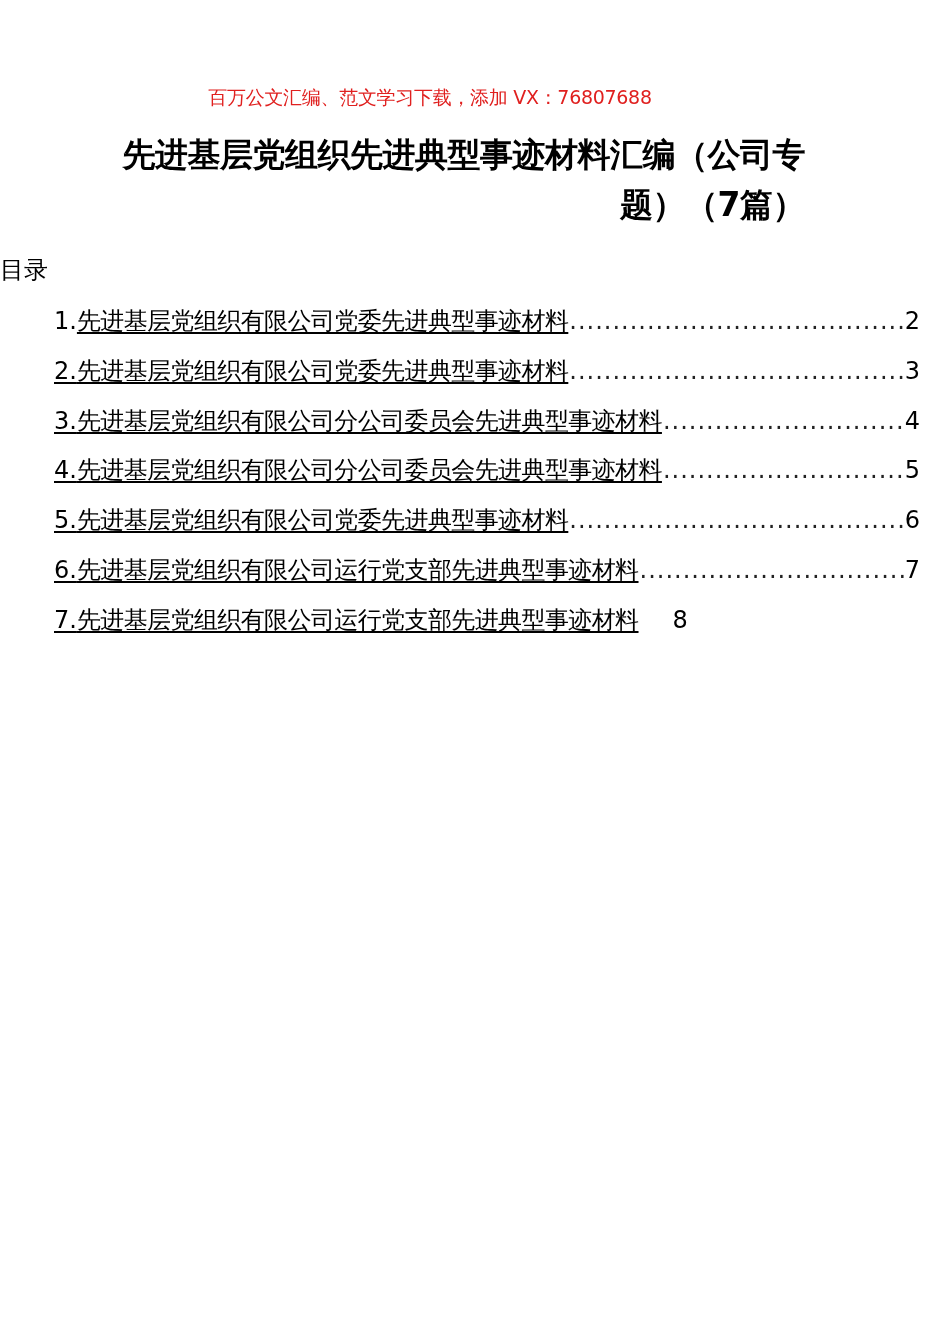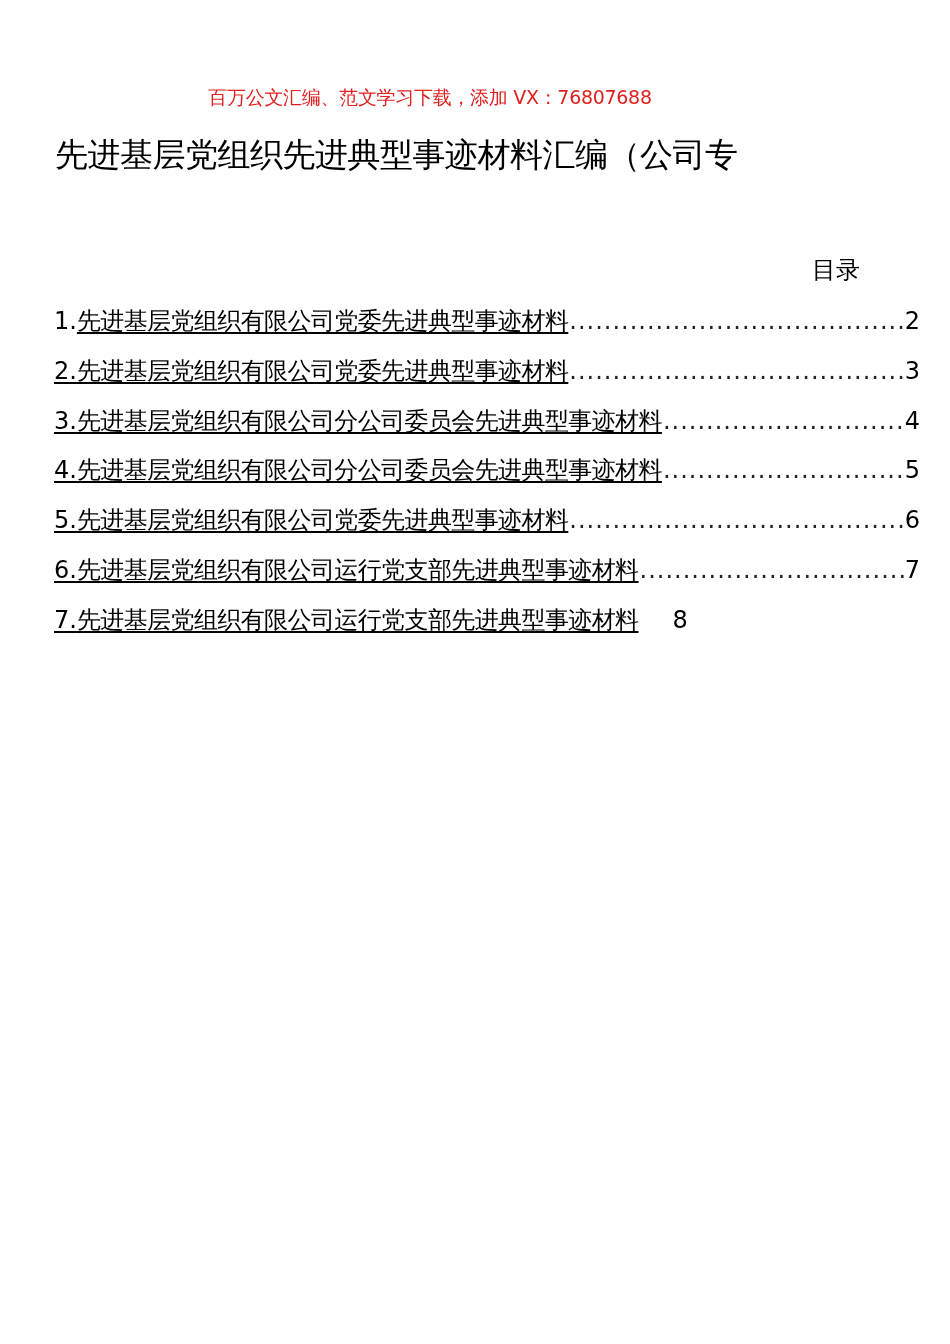--- a/index.html
+++ b/index.html
@@ -24,32 +24,32 @@
       font-size: 19px;
       line-height: 26px;
       color: #e0201f;
       letter-spacing: -0.3px;
     }
     .doc-title {
       position: absolute;
       left: 55px;
       width: 750px;
       top: 130px;
-      text-align: left;
+      text-align: right;
       font-size: 33px;
       line-height: 50px;
-      font-weight: normal;
+      font-weight: bold;
       letter-spacing: -0.5px;
     }
     .toc-heading {
       position: absolute;
       left: 0;
       width: 860px;
       top: 254px;
-      text-align: right;
+      text-align: left;
       font-size: 24px;
       line-height: 32px;
     }
     .toc-list {
       position: absolute;
       left: 54px;
       top: 305px;
       width: 866px;
       margin: 0;
       padding: 0;
@@ -91,20 +91,21 @@
     }
     .toc-item.no-leader .toc-page { margin-left: 34px; }
   </style>
 </head>
 <body>
 
 <div class="watermark">百万公文汇编、范文学习下载，添加 VX：76807688</div>
 
 <div class="doc-title">
   <div>先进基层党组织先进典型事迹材料汇编（公司专</div>
+  <div>题）（7篇）</div>
 </div>
 
 <div class="toc-heading">目录</div>
 
 <ul class="toc-list">
   <li class="toc-item">
     <span class="toc-num">1.</span>
     <span class="toc-text">先进基层党组织有限公司党委先进典型事迹材料</span>
     <span class="toc-leader"></span>
     <span class="toc-page">2</span>

